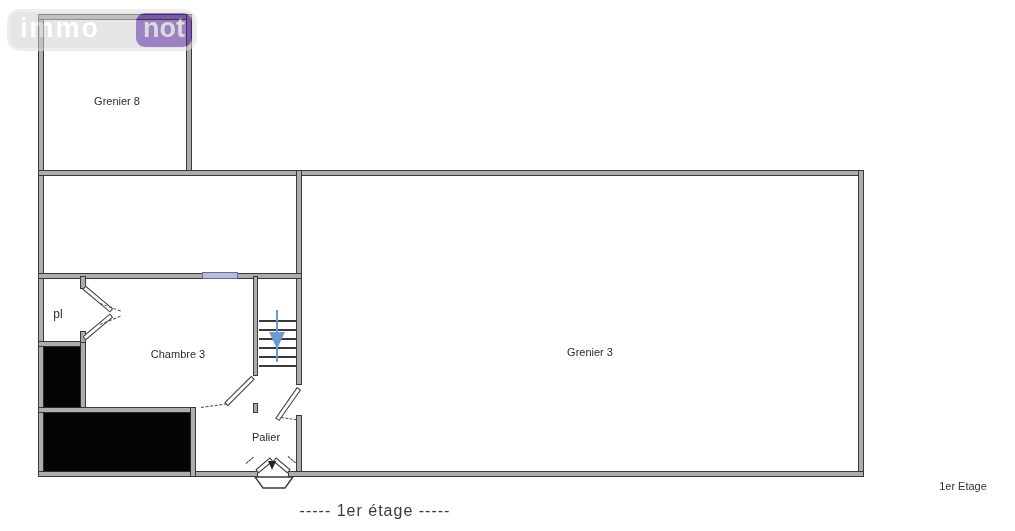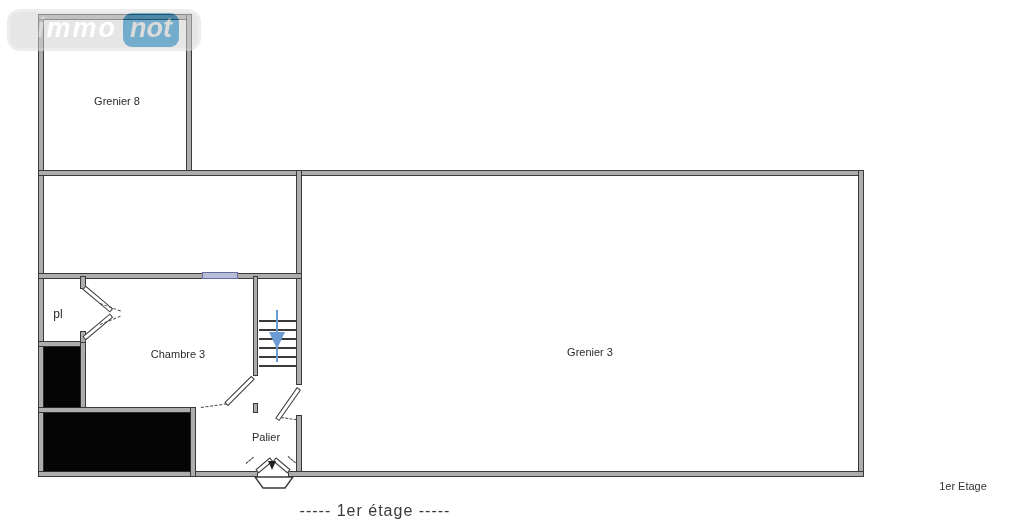--- a/index.html
+++ b/index.html
@@ -21,23 +21,23 @@
     border-left:8px solid transparent;border-right:8px solid transparent;
     border-top:17px solid var(--stair_arrow,#6b9bd2);}
   .entry-arrow-head{position:absolute;left:268px;top:461px;width:0;height:0;
     border-left:4px solid transparent;border-right:4px solid transparent;
     border-top:9px solid #222;}
   .caption{position:absolute;transform:translate(-50%,-50%);font-size:16px;color:#3a3a3a;letter-spacing:1px;white-space:nowrap;}
   .floor-name{position:absolute;transform:translate(-50%,-50%);font-size:11px;color:#333;white-space:nowrap;}
   
   .logo{position:absolute;left:7px;top:9px;display:flex;align-items:flex-end;
     background:var(--logo_gray,#d2d2d2);border:3px solid #e0e0e0;border-radius:13px;
-    padding:1px 19px;opacity:.55;z-index:6;font-style:italic;}
+    padding:1px 2px;opacity:.55;z-index:6;}
   .logo-immo{color:#ffffff;font-weight:bold;font-size:27px;letter-spacing:2px;padding:0 6px 3px 8px;}
-  .logo-not{background:#0369a1;color:#bfbfbf;font-weight:bold;font-size:27px;border-radius:9px;padding:0 7px 3px 7px;}
+  .logo-not{background:#4c1d95;color:#bfbfbf;font-weight:bold;font-size:27px;border-radius:9px;padding:0 7px 3px 7px;margin-left:30px;}
   svg{position:absolute;}
 </style>
 </head>
 <body>
 
 <div id="canvas">
 
   <div class="logo">
     <span class="logo-immo">immo</span>
     <span class="logo-not">not</span>

